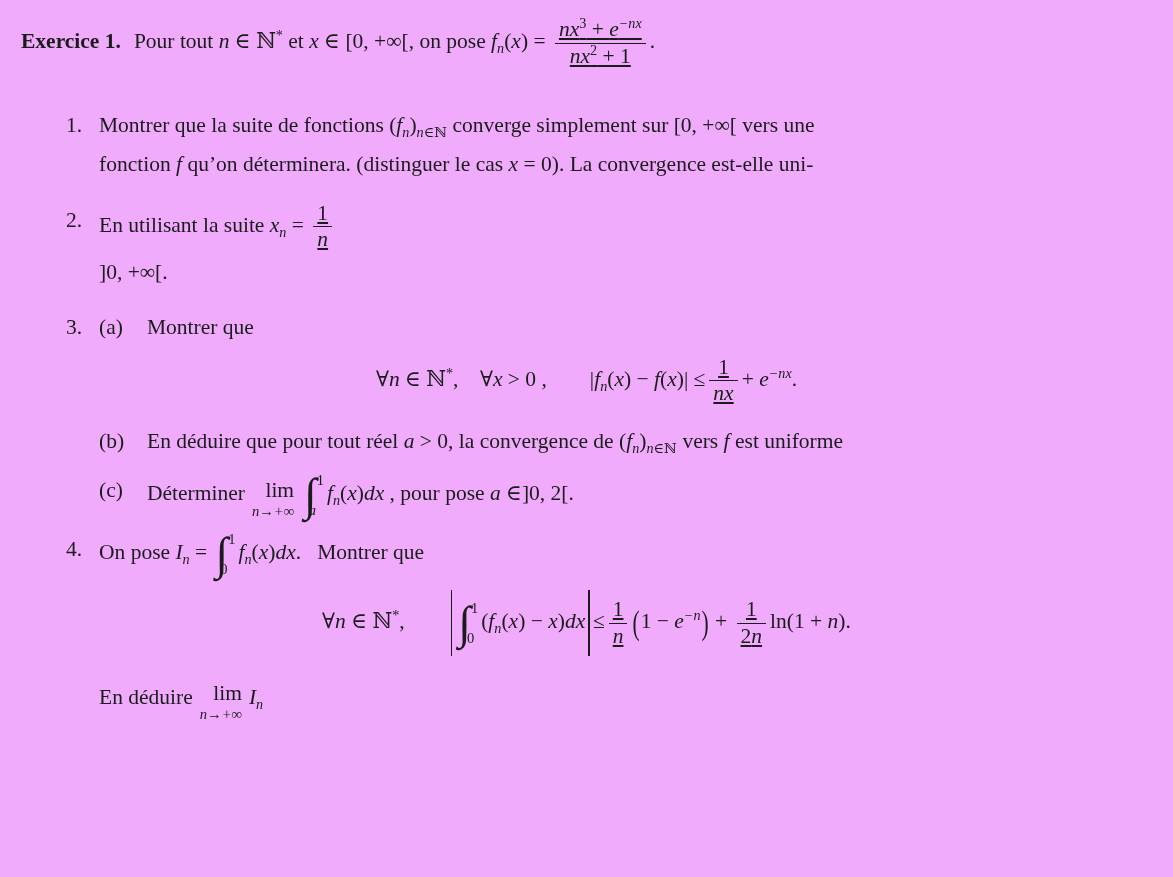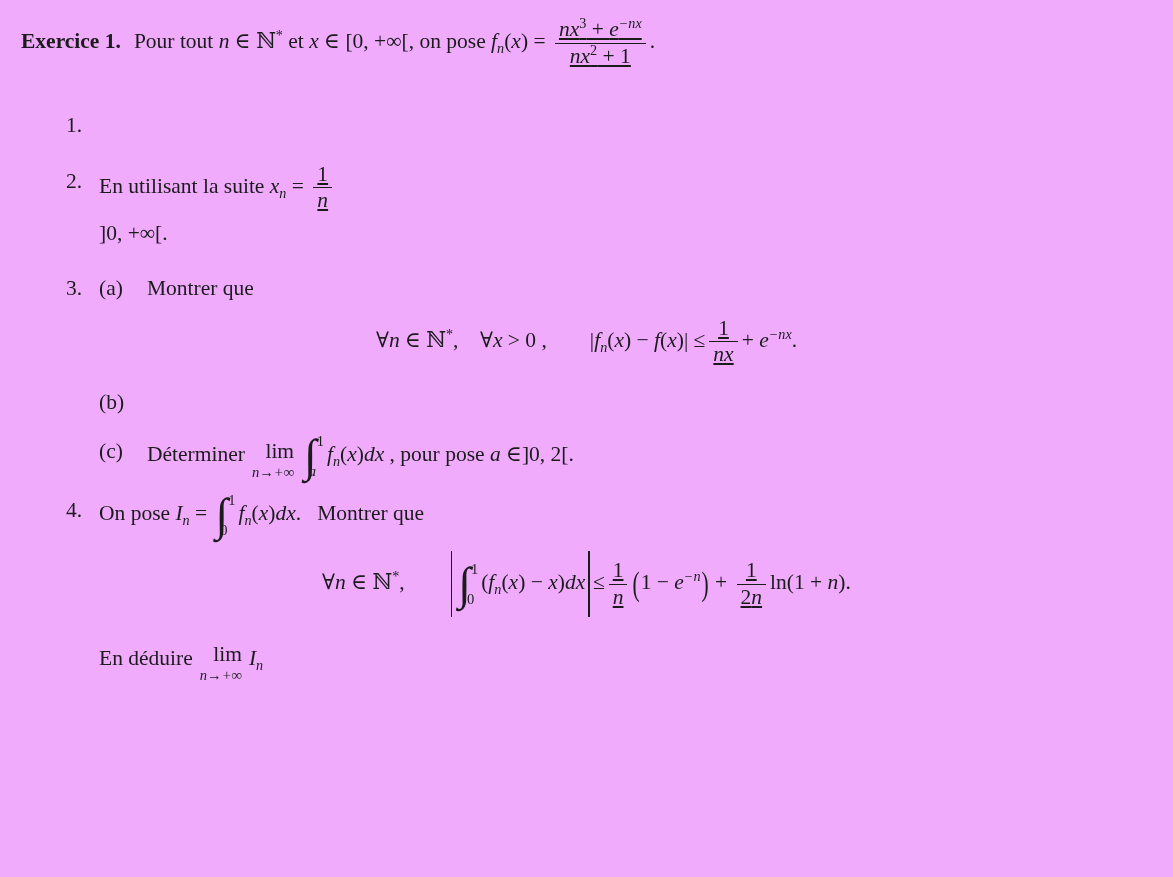--- a/index.html
+++ b/index.html
@@ -60,20 +60,22 @@
 
 <div class="page">
 
   <div class="header-row">
     <span class="hdr-inline"><span class="b title-gap">Exercice 1.</span><span>Pour tout </span><span class="mi">n</span><span> ∈ ℕ</span><sup>*</sup><span> et </span><span class="mi">x</span><span> ∈ [0, +∞[, on pose </span><span class="mi">f</span><sub class="mi">n</sub><span>(</span><span class="mi">x</span><span>) = </span><span class="frac"><span class="num"><span class="mi">nx</span><sup>3</sup><span> + </span><span class="mi">e</span><sup class="mi">−nx</sup></span><span class="den"><span class="mi">nx</span><sup>2</sup><span> + 1</span></span></span><span>.</span></span>
   </div>
 
   <div class="item m-item1">
     <span class="col-num">1.</span>
     <div class="content">
+      <div class="line"><span>Montrer que la suite de fonctions (</span><span class="mi">f</span><sub class="mi">n</sub><span>)</span><sub><span class="mi">n</span><span>∈ℕ</span></sub><span> converge simplement sur [0, +∞[ vers une</span></div>
+      <div class="line"><span>fonction </span><span class="mi">f</span><span> qu’on déterminera. (distinguer le cas </span><span class="mi">x</span><span> = 0). La convergence est-elle uni-</span></div>
     </div>
   </div>
 
   <div class="item m-item2">
     <span class="col-num">2.</span>
     <div class="content">
       <div class="line"><span>En utilisant la suite </span><span class="mi">x</span><sub class="mi">n</sub><span> = </span><span class="frac"><span class="num">1</span><span class="den mi">n</span></span></div>
       <div class="line"><span>]0, +∞[.</span></div>
     </div>
   </div>
@@ -84,20 +86,21 @@
     <div class="content">
       <div class="line"><span>Montrer que</span></div>
     </div>
   </div>
 
   <div class="formula m-fa"><span>∀</span><span class="mi">n</span><span> ∈ ℕ</span><sup>*</sup><span>, ∀</span><span class="mi">x</span><span> &gt; 0 ,  |</span><span class="mi">f</span><sub class="mi">n</sub><span>(</span><span class="mi">x</span><span>) − </span><span class="mi">f</span><span>(</span><span class="mi">x</span><span>)| ≤</span><span class="frac"><span class="num">1</span><span class="den mi">nx</span></span><span>+ </span><span class="mi">e</span><sup class="mi">−nx</sup><span>.</span></div>
 
   <div class="item m-item3b">
     <span class="col-sub">(b)</span>
     <div class="content">
+      <div class="line"><span>En déduire que pour tout réel </span><span class="mi">a</span><span> &gt; 0, la convergence de (</span><span class="mi">f</span><sub class="mi">n</sub><span>)</span><sub><span class="mi">n</span><span>∈ℕ</span></sub><span> vers </span><span class="mi">f</span><span> est uniforme</span></div>
     </div>
   </div>
 
   <div class="item m-item3c">
     <span class="col-sub">(c)</span>
     <div class="content">
       <div class="line"><span>Déterminer</span><span class="limwrap"><span class="limword">lim</span><span class="limsub mi">n→+∞</span></span><span class="intwrap">
             <span class="intsign">∫</span>
             <span class="ibounds">
               <span class="iup">1</span>

